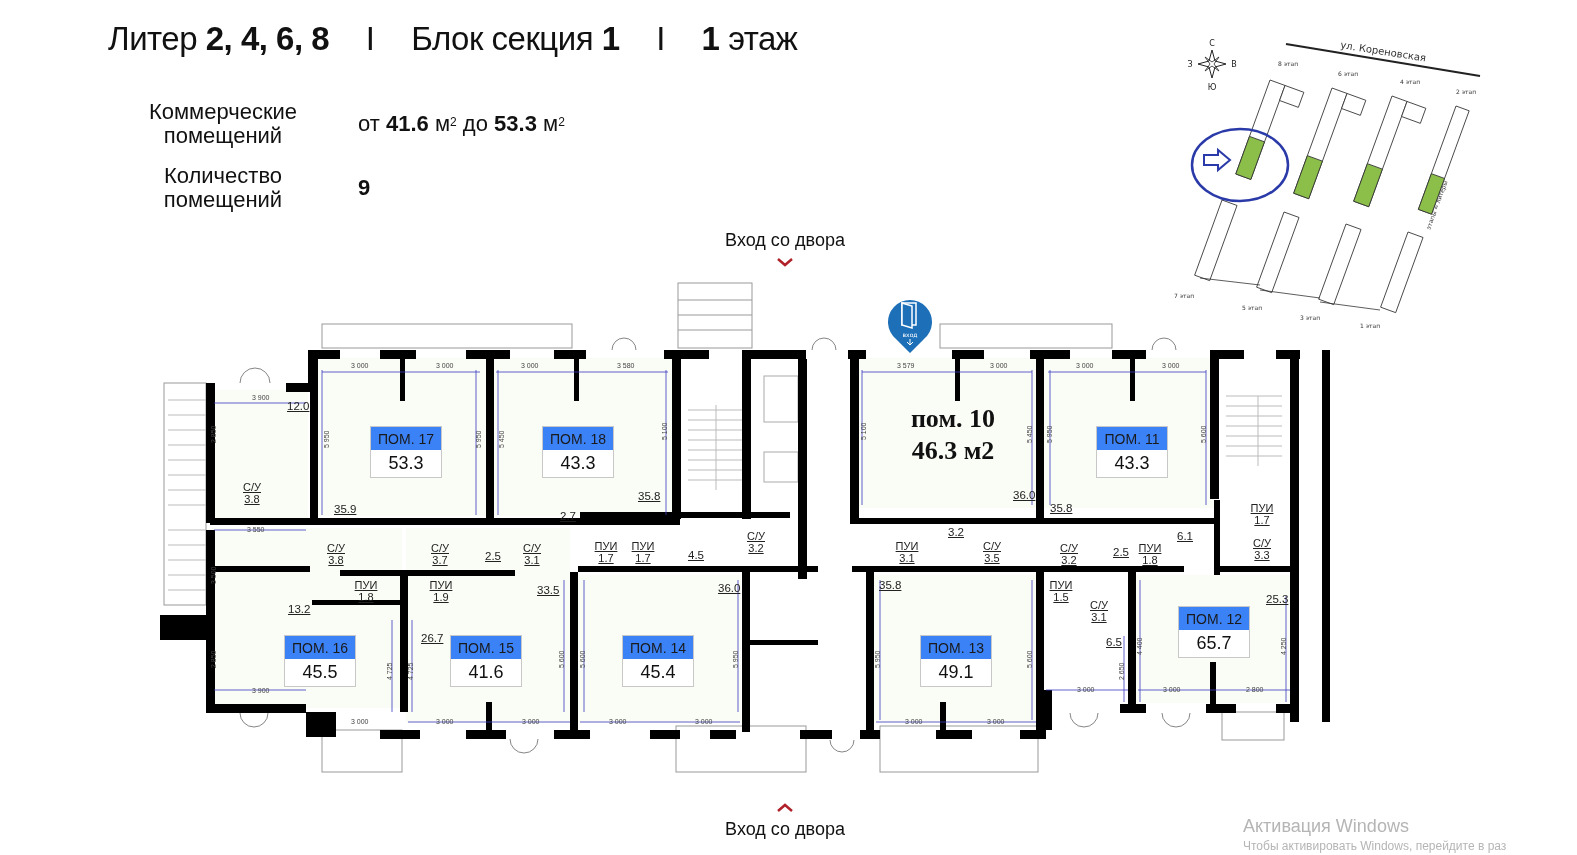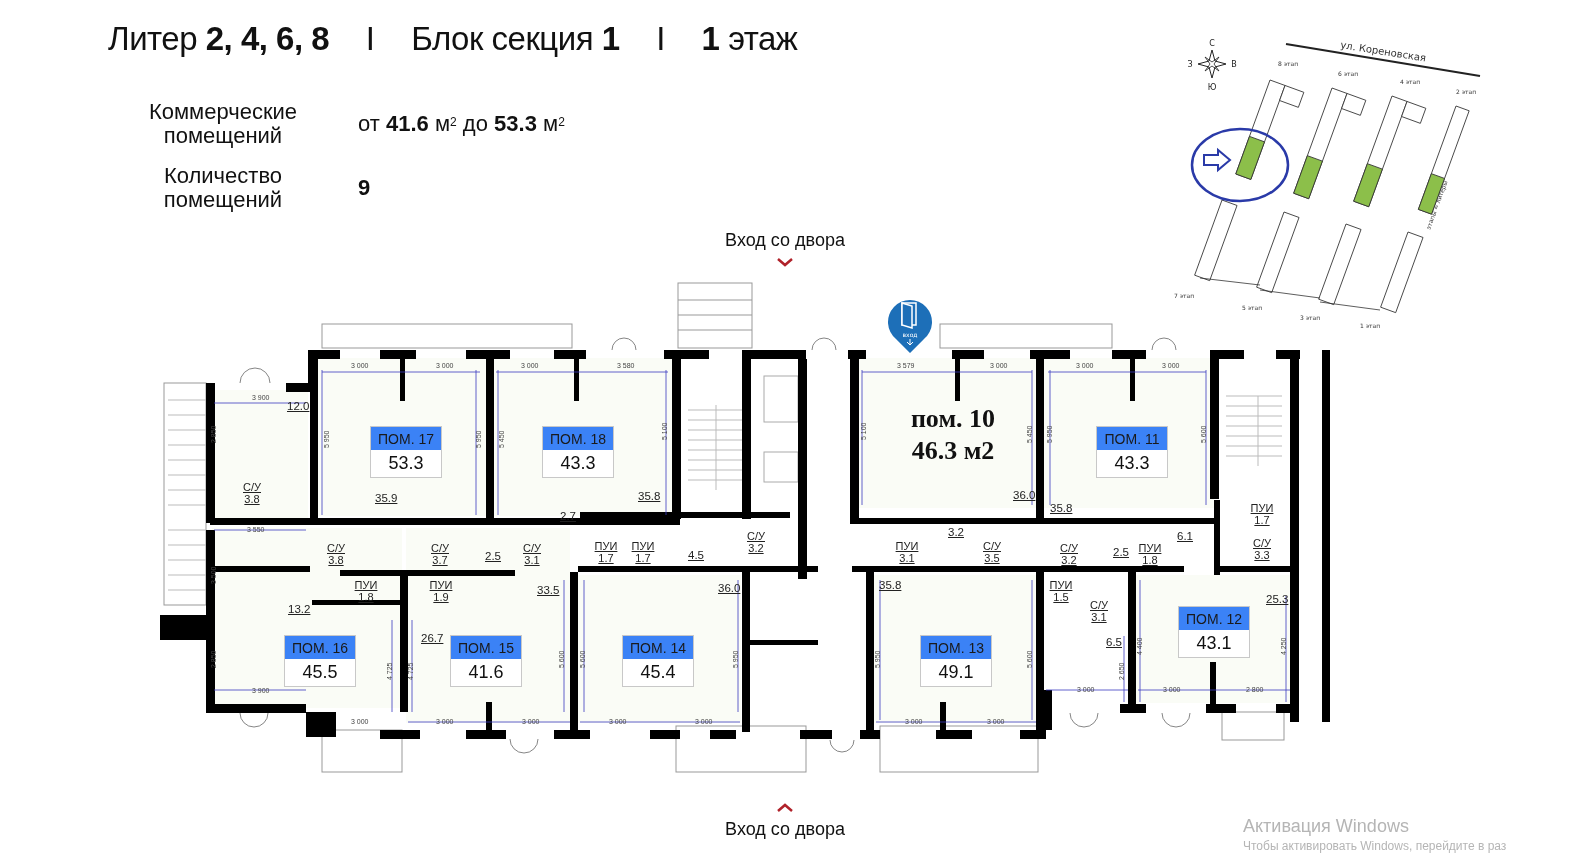--- a/index.html
+++ b/index.html
@@ -327,21 +327,21 @@
 <div class="room-label" style="left:622px; top:635px;">
   <div class="num">ПОМ. 14</div>
   <div class="area">45.4</div>
 </div>
 <div class="room-label" style="left:920px; top:635px;">
   <div class="num">ПОМ. 13</div>
   <div class="area">49.1</div>
 </div>
 <div class="room-label" style="left:1178px; top:606px;">
   <div class="num">ПОМ. 12</div>
-  <div class="area">43.1</div>
+  <div class="area">65.7</div>
 </div>
 
 <div class="pom10">
   <div class="l1">пом. 10</div>
   <div class="l2">46.3 м2</div>
 </div>
 
 <div class="sm" style="left:238px; top:481px; width:28px;">
     <div>С/У</div>
     <div>3.8</div>
@@ -405,21 +405,21 @@
 <div class="sm" style="left:1248px; top:502px; width:28px;">
     <div>ПУИ</div>
     <div>1.7</div>
   </div>
 <div class="sm" style="left:1248px; top:537px; width:28px;">
     <div>С/У</div>
     <div>3.3</div>
   </div>
 
 <div class="area-val" style="left:287px; top:400px;">12.0</div>
-<div class="area-val" style="left:334px; top:492px;margin-left:41px;">35.9</div>
+<div class="area-val" style="left:334px; top:503px;">35.9</div>
 <div class="area-val" style="left:638px; top:490px;">35.8</div>
 <div class="area-val" style="left:560px; top:510px;">2.7</div>
 <div class="area-val" style="left:485px; top:550px;">2.5</div>
 <div class="area-val" style="left:537px; top:584px;">33.5</div>
 <div class="area-val" style="left:288px; top:603px;">13.2</div>
 <div class="area-val" style="left:377px; top:632px;margin-left:44px;">26.7</div>
 <div class="area-val" style="left:688px; top:549px;">4.5</div>
 <div class="area-val" style="left:718px; top:582px;">36.0</div>
 <div class="area-val" style="left:1013px; top:489px;">36.0</div>
 <div class="area-val" style="left:1050px; top:502px;">35.8</div>

